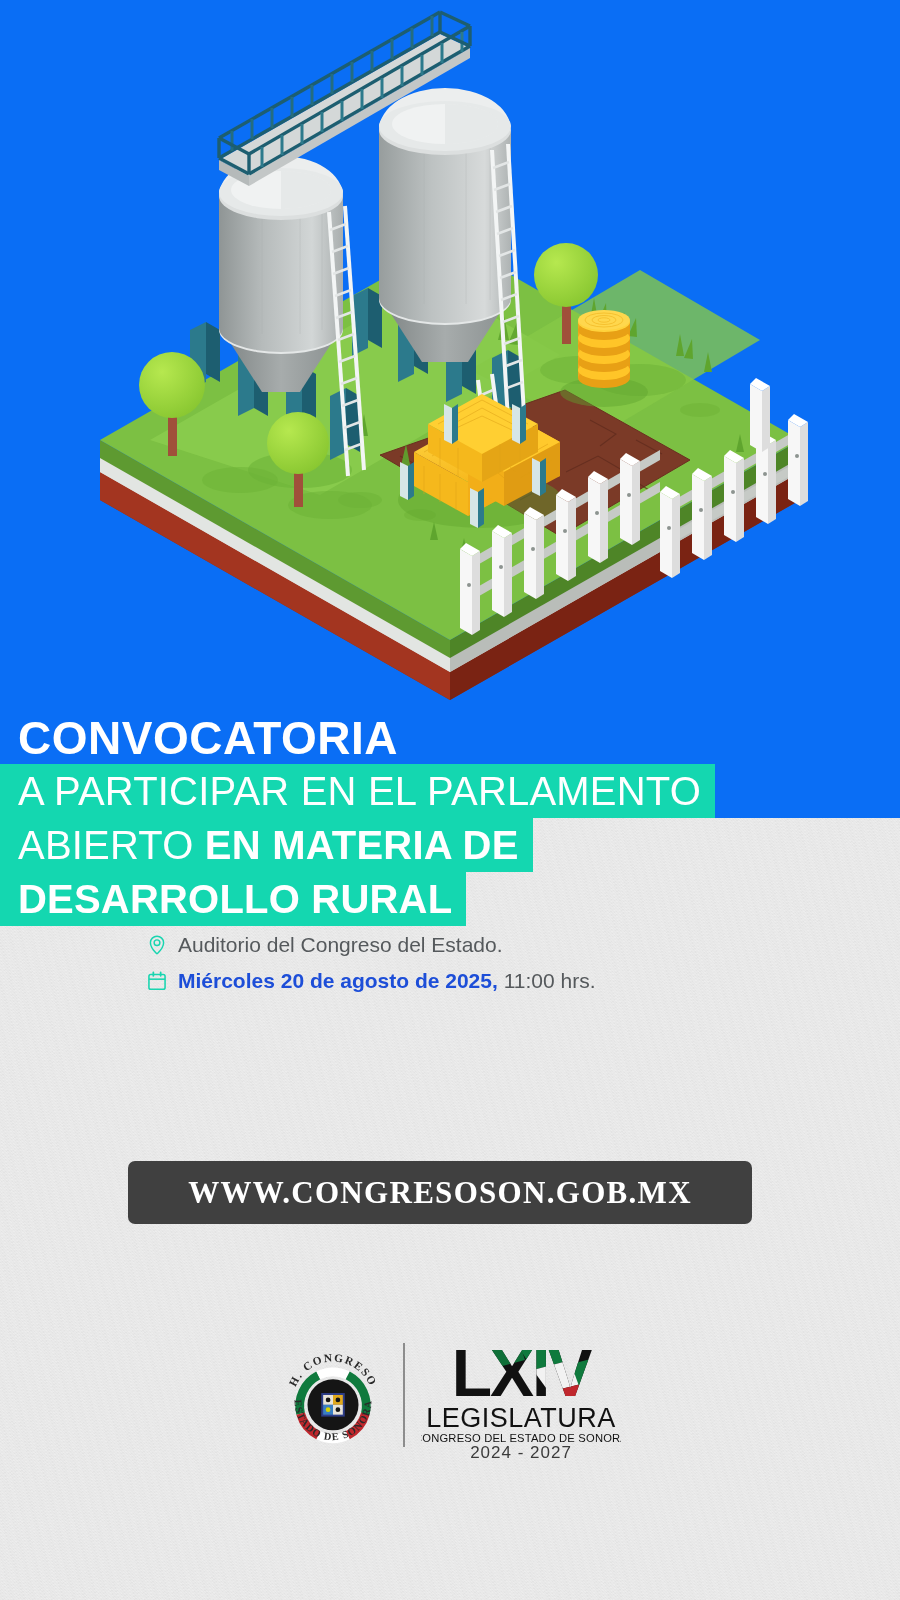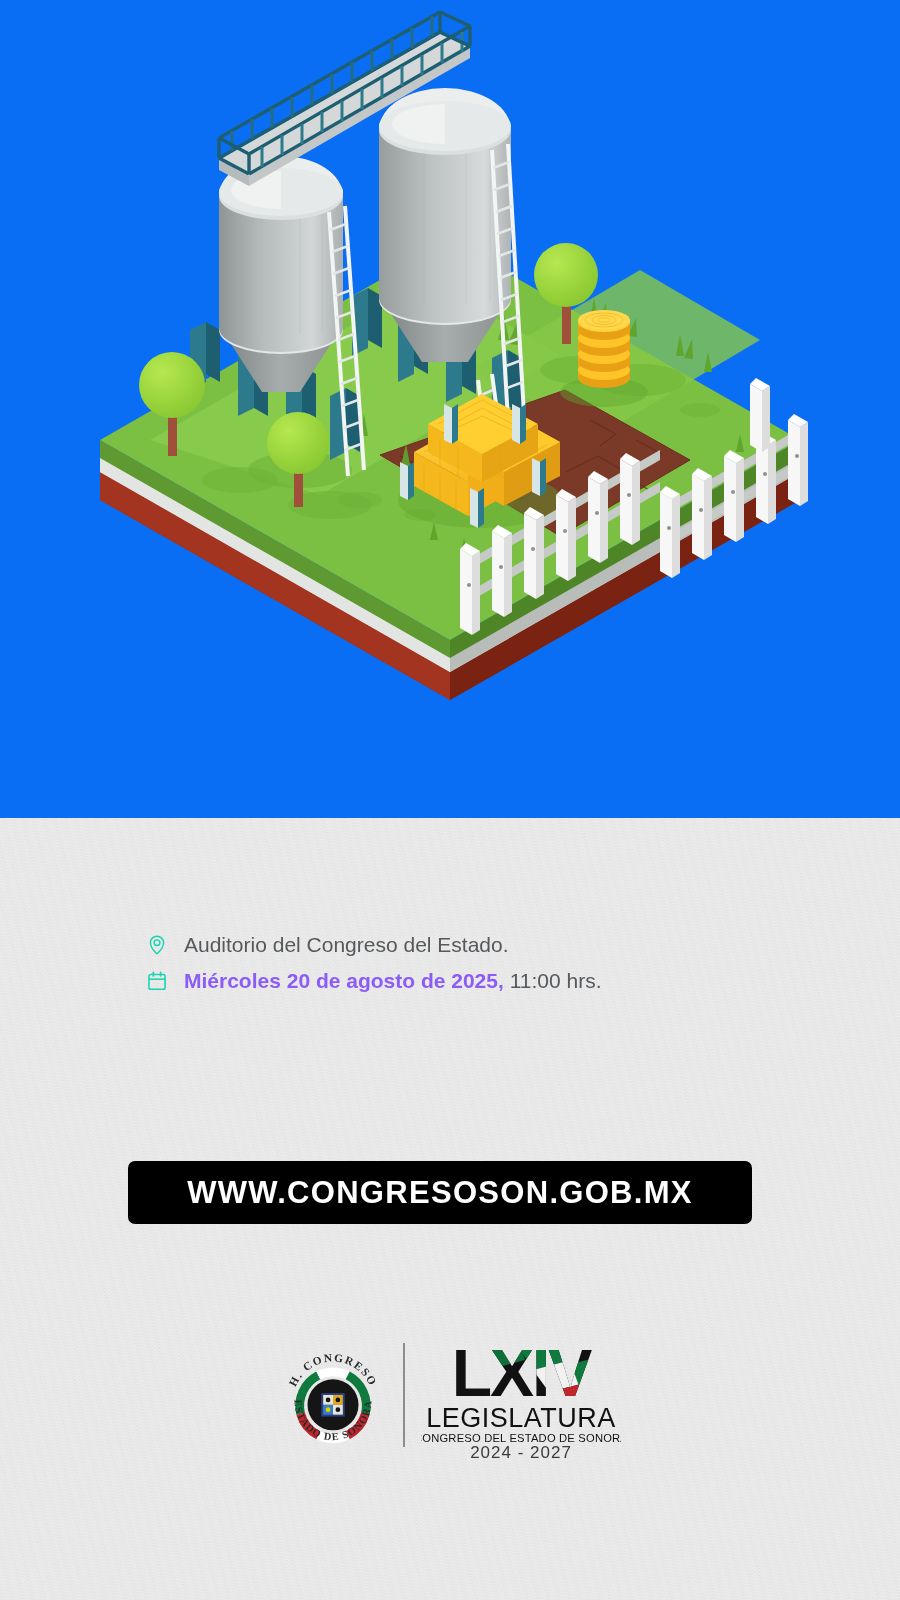--- a/index.html
+++ b/index.html
@@ -48,31 +48,31 @@
   .hl-title {
     color:#ffffff; font-weight:bold; font-size:46px; line-height:52px;
     letter-spacing:.5px; padding:0 18px; white-space:nowrap;
     display:inline-block;
   }
   .hl-light { font-weight:400; }
   .hl-strong { font-weight:bold; }
 
   
   .details { position:absolute; left:146px; top:930px; width:640px; }
-  .det-row { display:flex; align-items:center; gap:16px; margin-bottom:6px; }
+  .det-row { display:flex; align-items:center; gap:10px; margin-bottom:6px; }
   .det-ico { width:22px; height:22px; flex:0 0 22px; display:block; }
   .det-txt { font-size:21px; color:#55595c; line-height:30px; white-space:nowrap; }
-  .det-bold { font-weight:bold; color:#8b5cf6; }
+  .det-bold { font-weight:bold; color:#1d4ed8; }
 
   
   .urlbar {
     position:absolute; left:128px; top:1161px;
     width:624px; height:63px;
-    background:#000000; border-radius:7px;
-    display:flex; align-items:center; justify-content:center;
+    background:#404040; border-radius:7px;
+    display:flex; align-items:center; justify-content:center;font-family:Liberation Serif, serif;
   }
   .urltext {
     color:#ffffff; font-weight:bold; font-size:31px; letter-spacing:1.3px;
   }
 
   
   .footer {
     position:absolute; left:0; top:1330px; width:900px;
     display:flex; align-items:center; justify-content:center; gap:16px;
   }
@@ -541,20 +541,34 @@
       </g>
 
       <g transform="translate(-20,-84)">
         <polygon points="770,468 782,475 782,536 770,529" fill="#f7f7f7"></polygon>
         <polygon points="782,475 790,470 790,531 782,536" fill="#dddddd"></polygon>
         <polygon points="770,468 776,462 790,470 782,475" fill="#ffffff"></polygon>
       </g>
     </g>
   </svg>
 
+  <div class="headline">
+    <div class="hl-row">
+      <span class="hl-title">CONVOCATORIA</span>
+    </div>
+    <div class="hl-row">
+      <span class="hl-band hl-light">A PARTICIPAR EN EL PARLAMENTO</span>
+    </div>
+    <div class="hl-row">
+      <span class="hl-band"><span class="hl-light">ABIERTO </span><span class="hl-strong">EN MATERIA DE</span></span>
+    </div>
+    <div class="hl-row">
+      <span class="hl-band hl-strong">DESARROLLO RURAL</span>
+    </div>
+  </div>
 
   <div class="details">
     <div class="det-row">
       <svg class="det-ico" viewBox="0 0 24 24">
         <path d="M12 2.4c-4 0-7.2 3.2-7.2 7.1 0 5.2 6.4 11.5 6.7 11.8a.7.7 0 0 0 1 0c.3-.3 6.7-6.6 6.7-11.8 0-3.9-3.2-7.1-7.2-7.1z" fill="none" stroke="#19d5b0" stroke-width="1.6"></path>
         <circle cx="12" cy="9.5" r="3.1" fill="none" stroke="#19d5b0" stroke-width="1.6"></circle>
       </svg>
       <span class="det-txt">Auditorio del Congreso del Estado.</span>
     </div>
     <div class="det-row">

